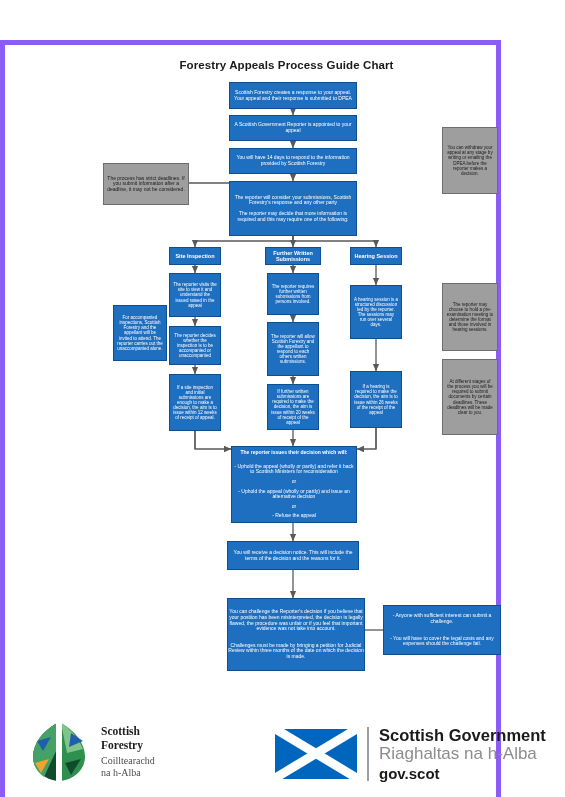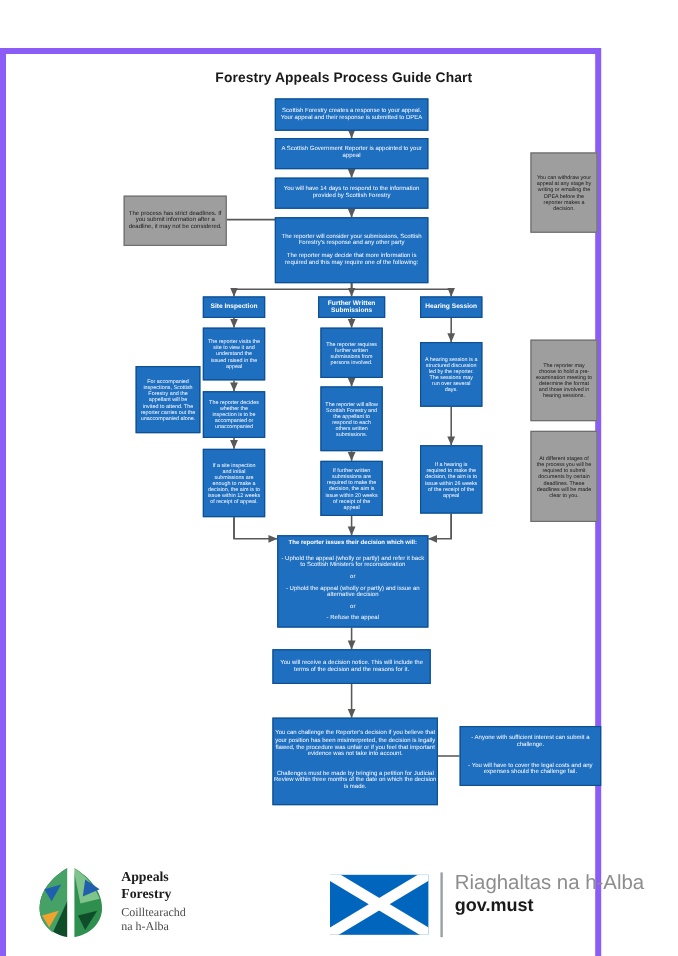--- a/index.html
+++ b/index.html
@@ -198,33 +198,34 @@
         <path d="M30,4 C16,12 6,24 6,38 C6,46 10,53 17,58 L30,30 Z" fill="#4aa86a" opacity="0.92"></path>
         <path d="M10,22 L24,18 L16,32 Z" fill="#1f5fae"></path>
         <path d="M8,44 L22,40 L14,54 Z" fill="#f0a32e"></path>
         <path d="M34,4 C48,12 58,24 58,38 C58,50 48,60 34,62 Z" fill="#2f8f4e"></path>
         <path d="M34,4 C44,10 52,20 56,30 L40,34 Z" fill="#7fc48c"></path>
         <path d="M44,14 L56,22 L42,28 Z" fill="#1f5fae"></path>
         <path d="M38,44 L54,40 L44,56 Z" fill="#0f4d2a"></path>
         <rect x="29" y="2" width="6" height="62" fill="#ffffff"></rect>
       </svg>
       <div class="sf-words">
-        <div class="l1" style="white-space:pre-line;">Appeals
+        <div class="l1" style="white-space:pre-line;">Scottish
 Forestry</div>
         <div class="l2" style="white-space:pre-line;">Coilltearachd
 na h-Alba</div>
       </div>
     </div>
 
     <div class="sg-logo">
       <div class="sg-flag">
         <i style="transform:rotate(31deg);"></i>
         <i style="transform:rotate(-31deg);"></i>
       </div>
       <div class="sg-div"></div>
       <div class="sg-words">
+        <div class="g1">Scottish Government</div>
         <div class="g2">Riaghaltas na h-Alba</div>
-        <div class="g3">gov.must</div>
+        <div class="g3">gov.scot</div>
       </div>
     </div>
 
   </div>
 </div>
 
 </body></html>

